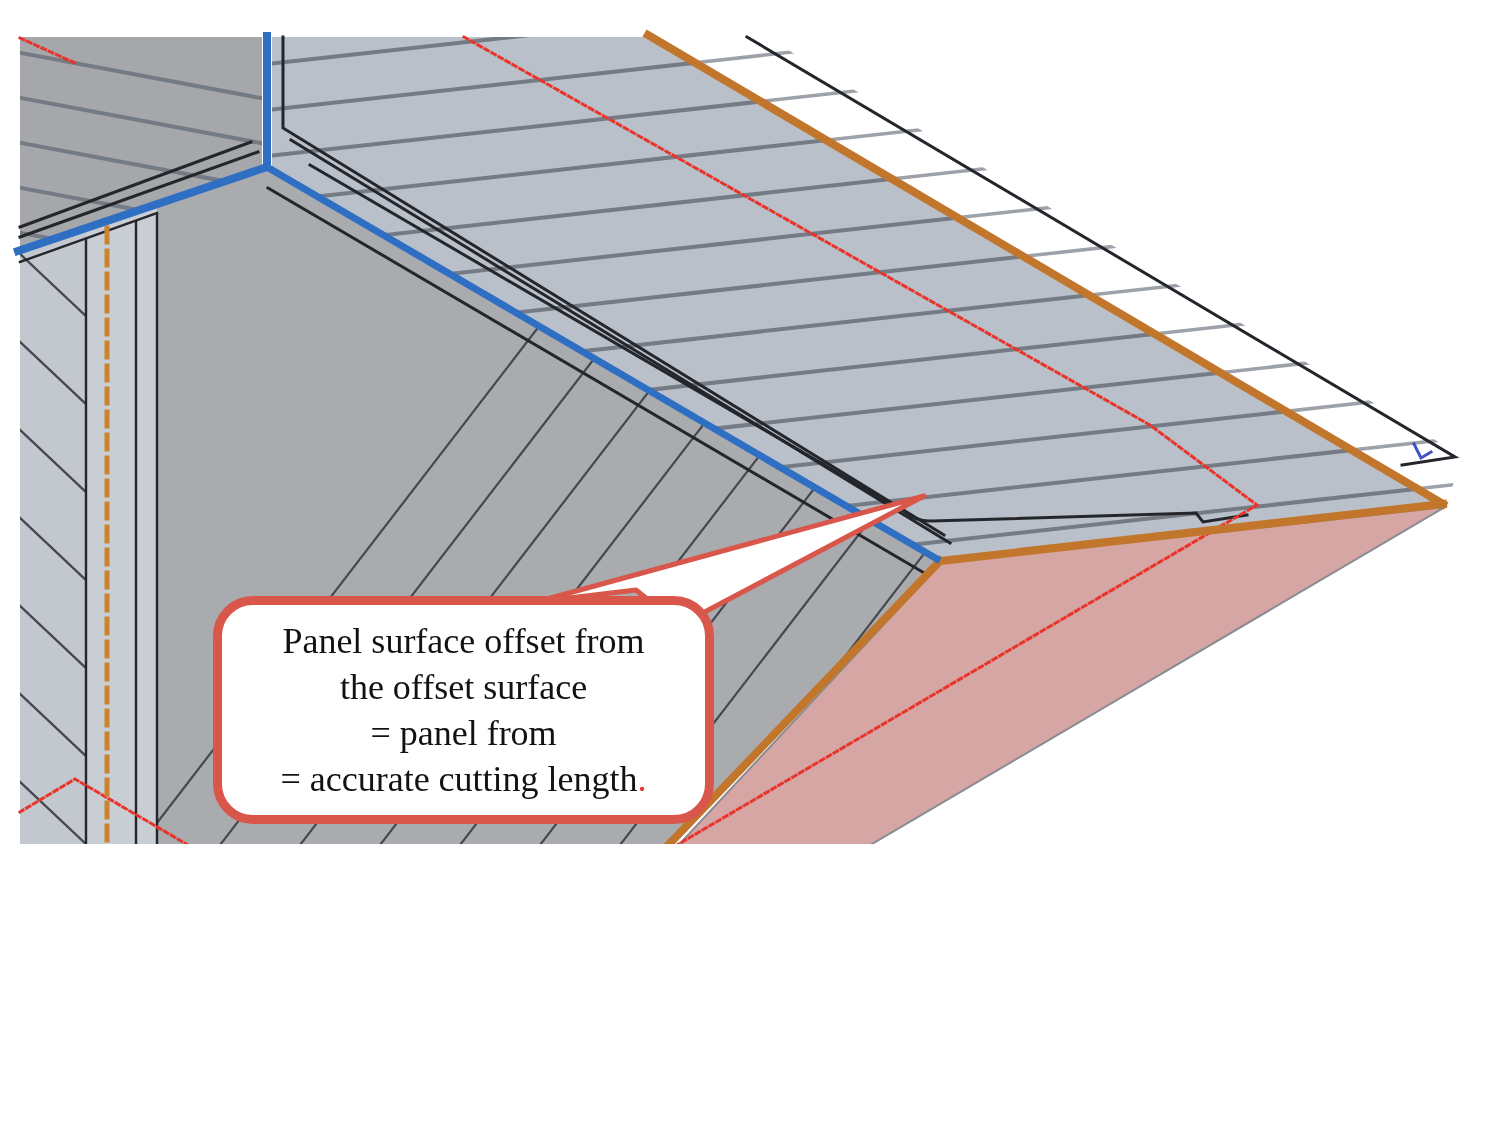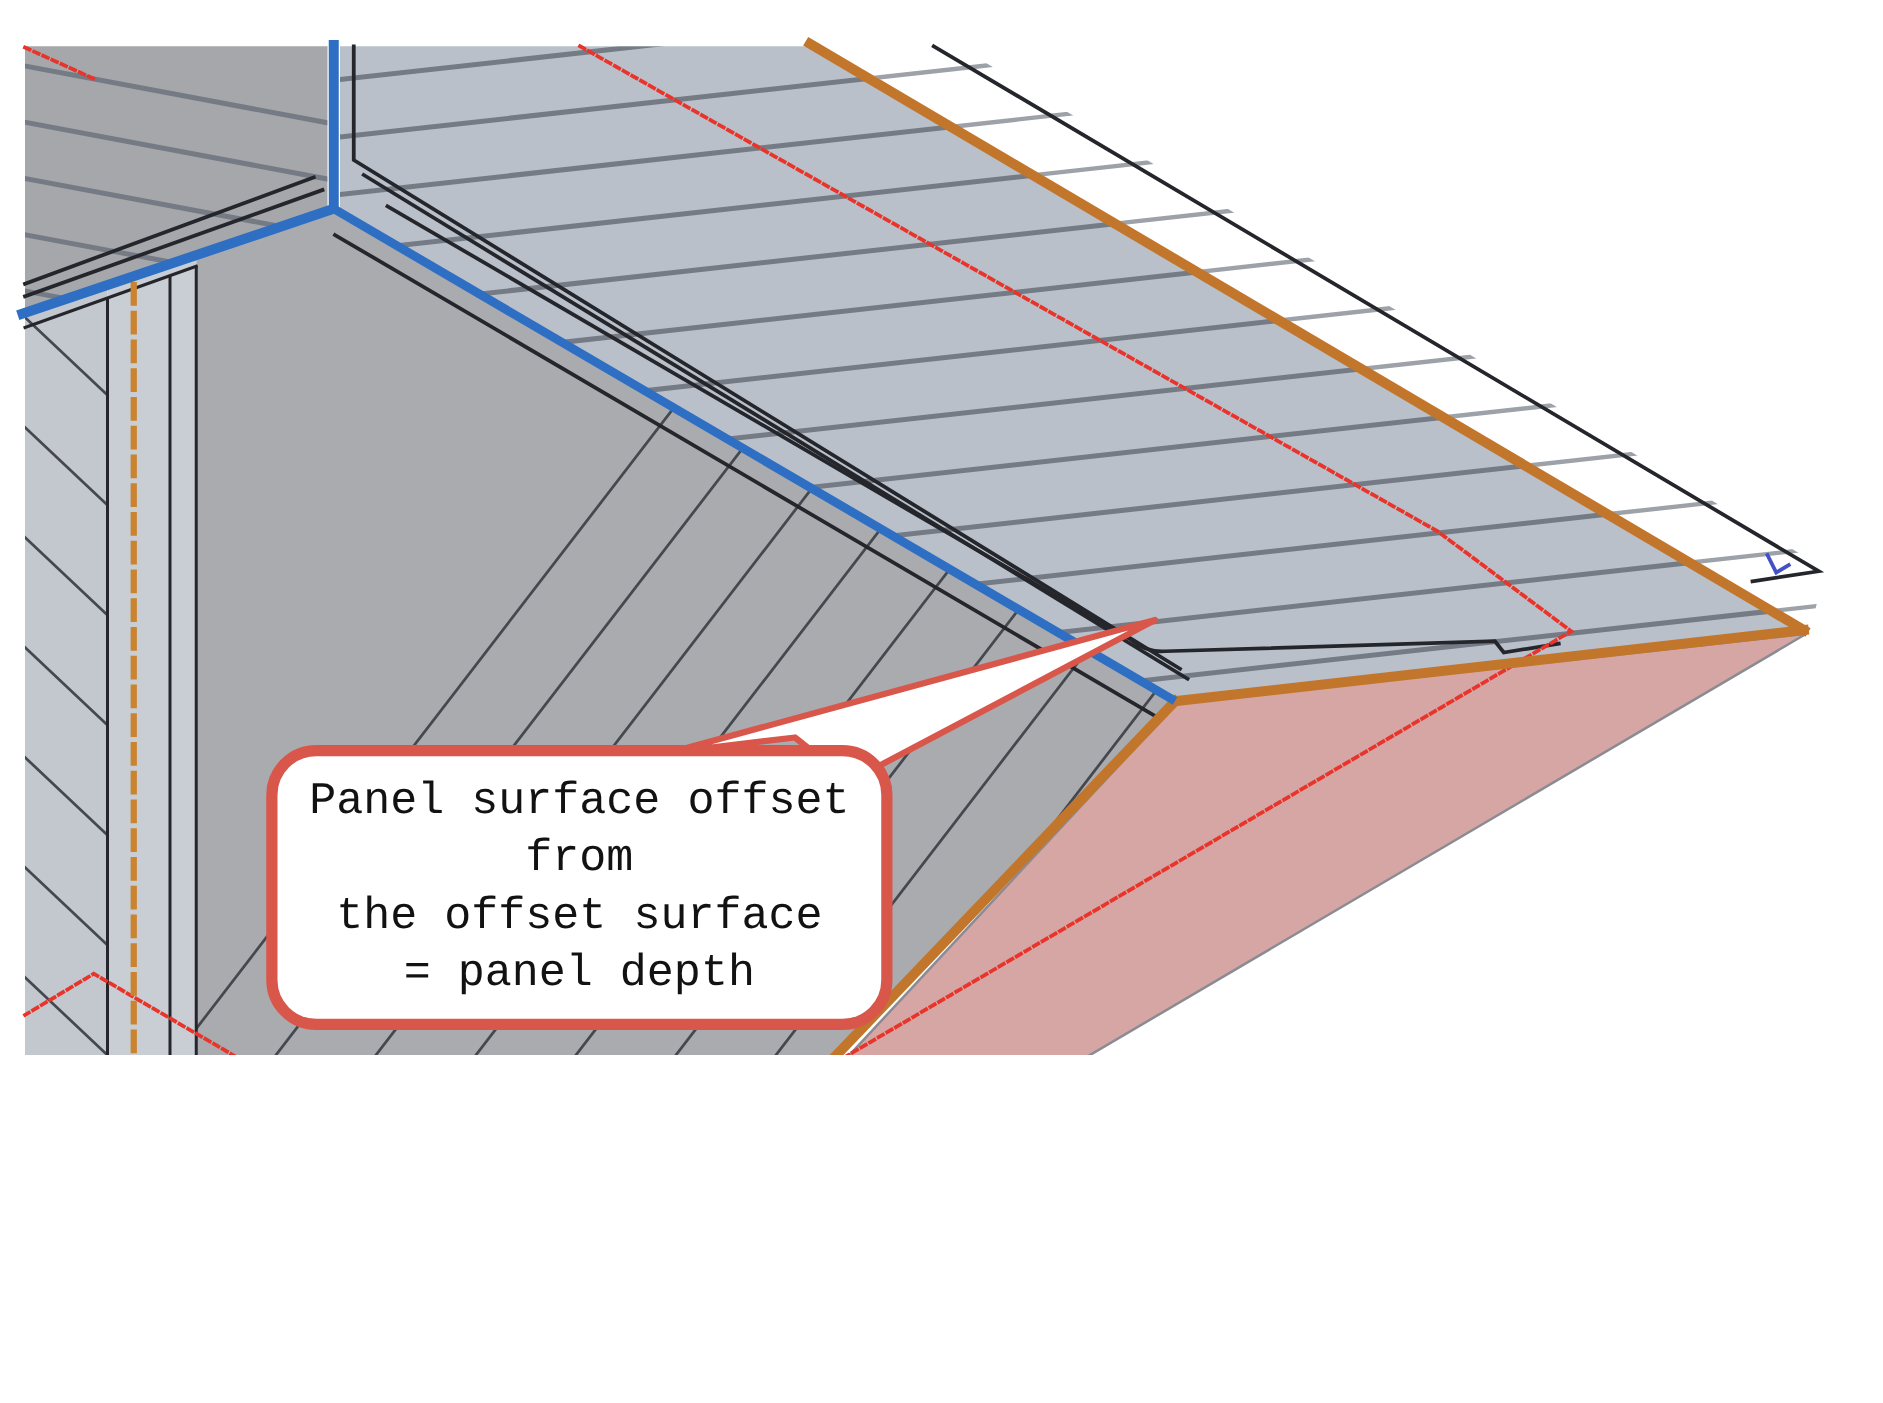--- a/index.html
+++ b/index.html
@@ -1,17 +1,17 @@
 <!DOCTYPE html>
 <html style="--c-background: #ffffff; --c-roof-plane-light: #b9c0ca; --c-wall-plane-gray: #a9abaf; --c-upper-left-plane: #a5a7ab; --c-left-wall-band: #c3c8cf; --c-left-wall-strip: #c9ced4; --c-fascia-pink: #d5a6a4; --c-pink-border: #8a8b93; --c-edge-orange: #c2762b; --c-edge-orange-light: #ca832f; --c-edge-blue: #2e6fc4; --c-line-red: #e8342a; --c-line-black: #24262b; --c-panel-line-gray: #757b84; --c-panel-line-light: #9da2a9; --c-hatch-dark: #45494f; --c-tick-blue: #4450c8; --c-callout-border: #d9564a; --c-callout-text: #121212;"><head>
 <meta charset="utf-8">
 <style>
   html,body{margin:0;padding:0;background:#fff;}
   .stage{position:relative;width:1506px;height:844px;background:var(--c-background,#fff);overflow:hidden;
-         font-family:Liberation Mono, monospace;}
+         font-family:Liberation Serif, serif;}
   .stage svg{position:absolute;left:0;top:0;z-index:1;}
 
   
   .ln{fill:none;stroke-linecap:square;}
   .f-ul{fill:var(--c-upper-left-plane);}
   .f-right{fill:var(--c-roof-plane-light);}
   .f-hatchpl{fill:var(--c-wall-plane-gray);}
   .f-band{fill:var(--c-left-wall-band);}
   .f-strip{fill:var(--c-left-wall-strip);}
   .f-pink{fill:var(--c-fascia-pink);stroke:var(--c-pink-border);stroke-width:2;}
@@ -199,16 +199,17 @@
     <path class="ln s-tick" d="M1414,444 L1421,458 L1431,452"></path>
     <path class="ln s-tick" d="M134,869 L139,884 L146,879"></path>
   </g>
 
   <polygon class="tail" points="924,496 536,602 636,590 680,625"></polygon>
 </svg>
 
 <div class="callout">
   <div class="callout-line">Panel surface offset from</div>
   <div class="callout-line">the offset surface</div>
-  <div class="callout-line">= panel depth</div>
+  <div class="callout-line">= panel from</div>
+  <div class="callout-line"><span>= accurate cutting length</span><span class="callout-period">.</span></div>
 </div>
 
 </div>
 
 </body></html>

